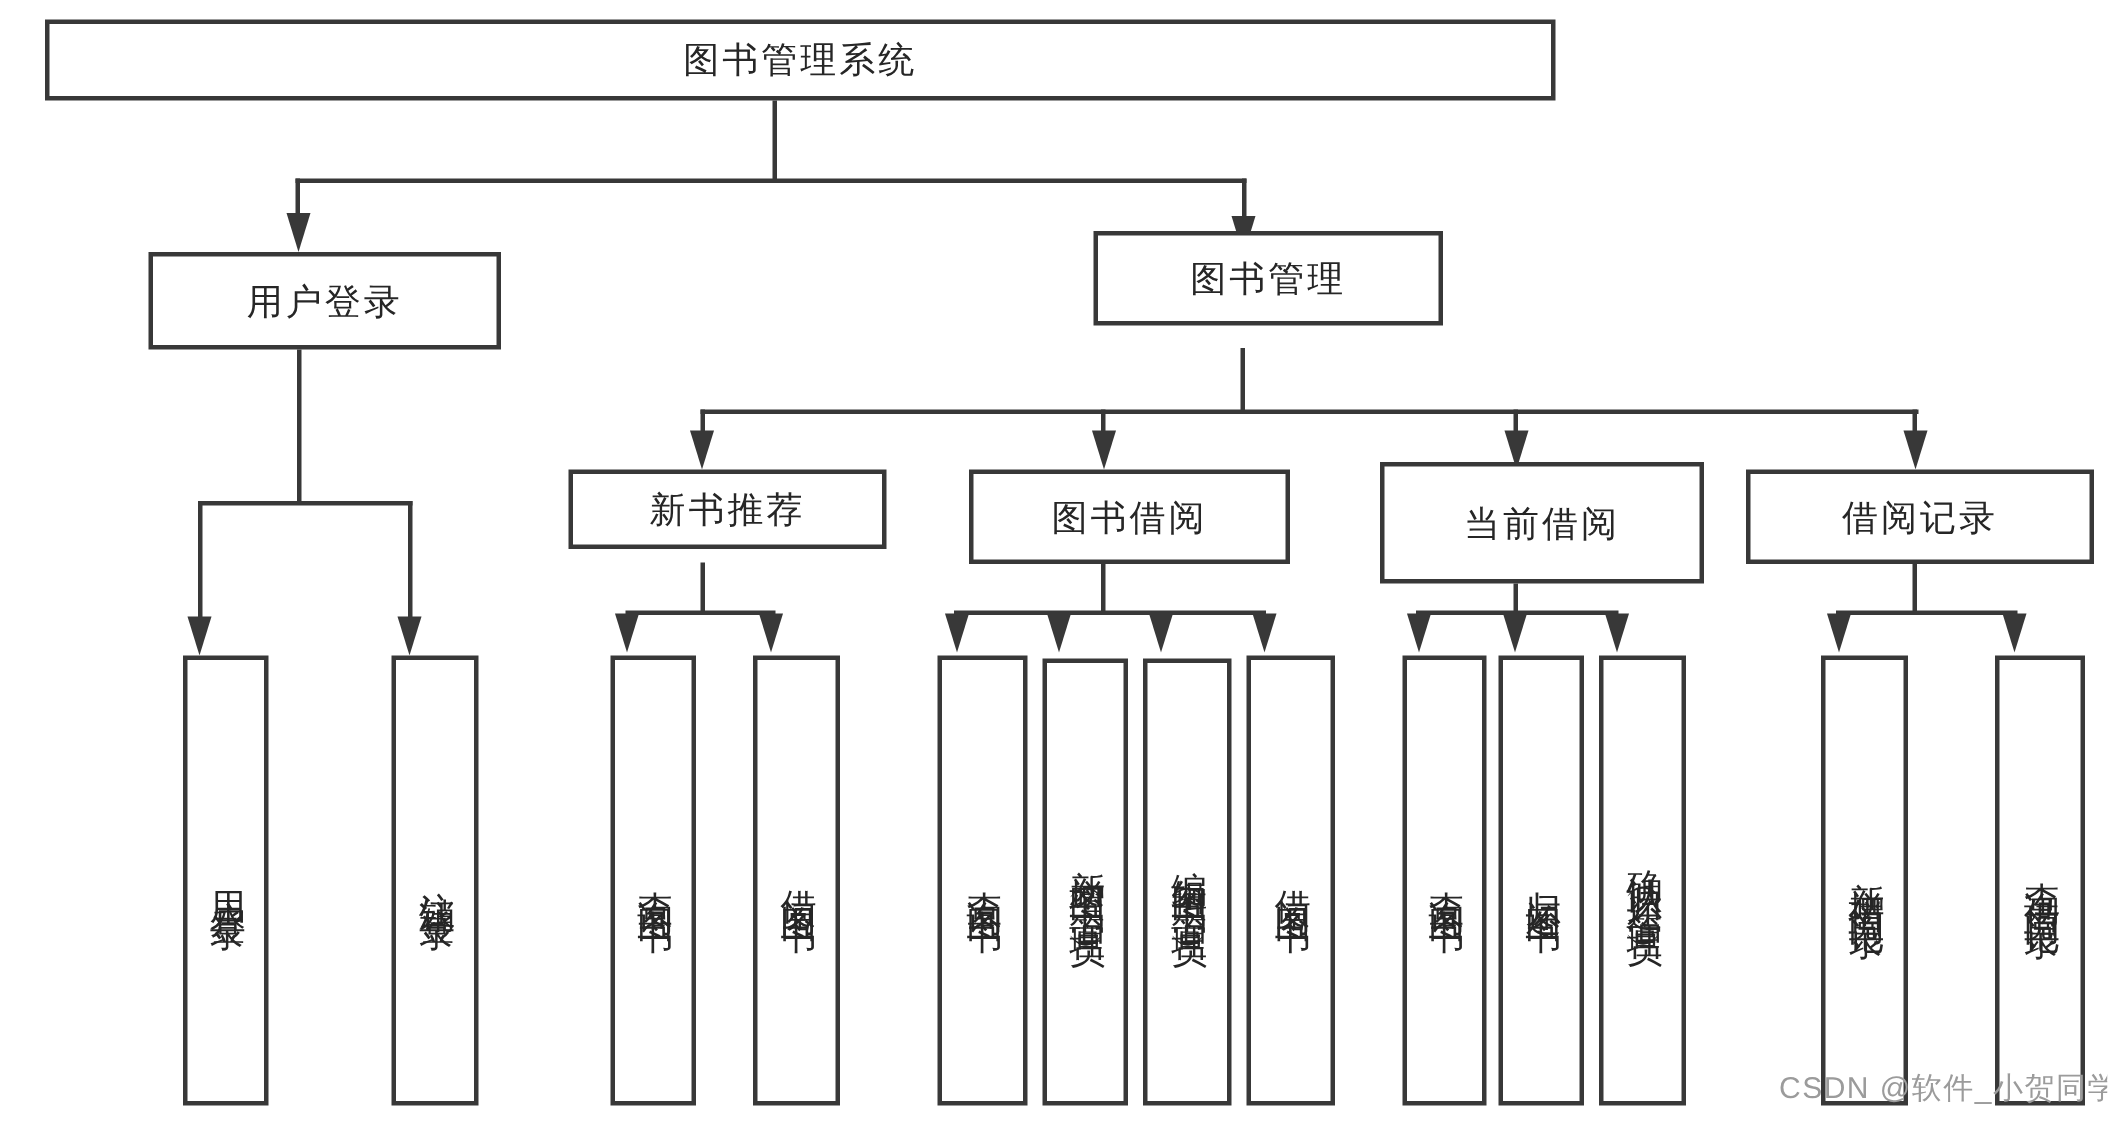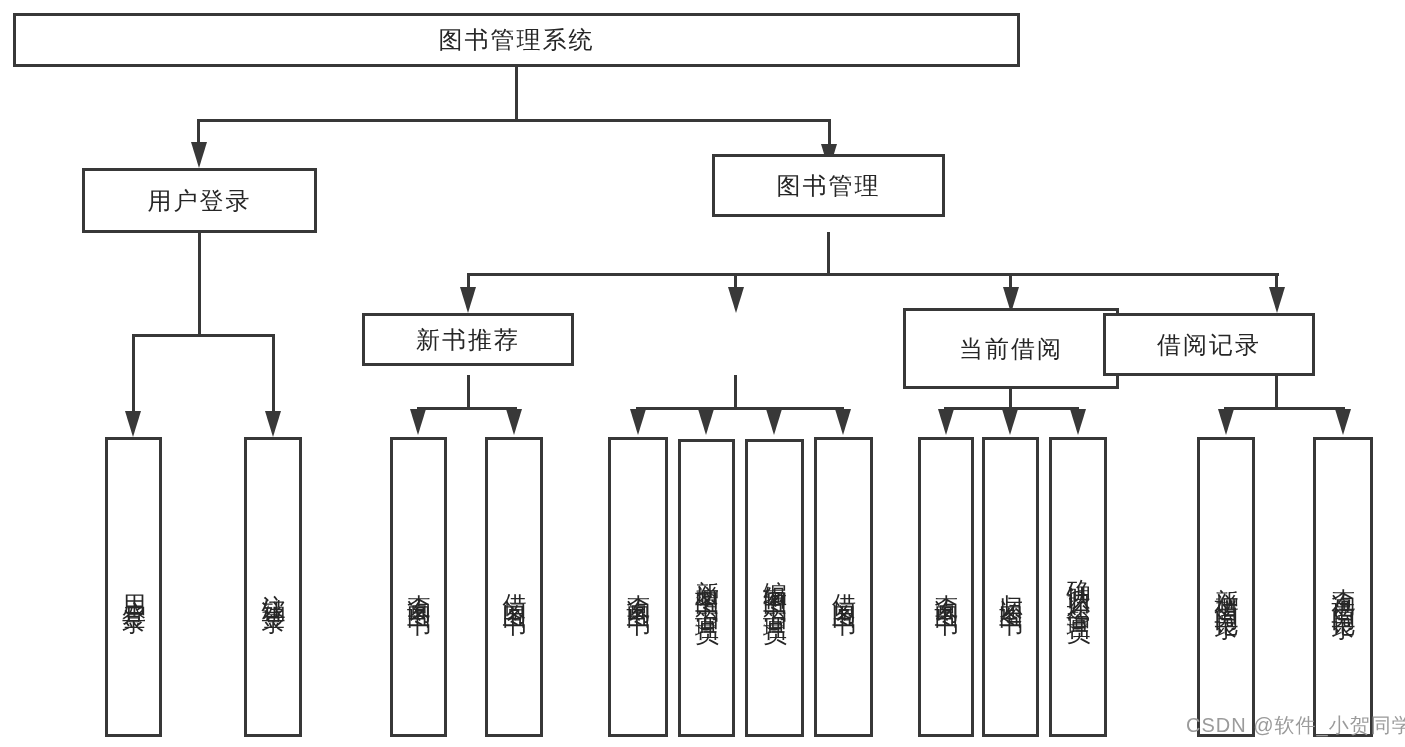--- a/index.html
+++ b/index.html
@@ -3,21 +3,21 @@
 <meta charset="utf-8">
 <style>
   html,body { margin:0; padding:0; background:#ffffff; }
   .canvas {
     position:relative; width:1405px; height:747px; background:#ffffff;
     font-family:"Liberation Sans","DejaVu Sans",sans-serif; overflow:hidden;
   }
   .box {
     position:absolute; box-sizing:border-box; background:#ffffff;
     border:3px solid #383838; display:flex; align-items:center; justify-content:center;
-    color:#262626; z-index:2;
+    color:#262626; z-index:2;margin-left:17px;
   }
   .hlab { font-size:24px; letter-spacing:2px; white-space:nowrap; }
   .vlab {
     writing-mode:vertical-rl; text-orientation:mixed;
     font-size:24px; letter-spacing:6px; line-height:1.2; white-space:nowrap;
   }
   .vline,.hline { position:absolute; background:#383838; z-index:1; }
   .arrow {
     position:absolute; width:0; height:0; z-index:1;
     border-left:8px solid transparent; border-right:8px solid transparent;
@@ -88,24 +88,27 @@
   <div class="box" style="left:82px;top:168px;width:235px;height:65px">
     <span class="hlab">用户登录</span>
   </div>
   <div class="box" style="left:712px;top:154px;width:233px;height:63px">
     <span class="hlab">图书管理</span>
   </div>
 
   <div class="box" style="left:362px;top:313px;width:212px;height:53px">
     <span class="hlab">新书推荐</span>
   </div>
+  <div class="box" style="left:629px;top:313px;width:214px;height:63px">
+    <span class="hlab">图书借阅</span>
+  </div>
   <div class="box" style="left:903px;top:308px;width:216px;height:81px">
     <span class="hlab">当前借阅</span>
   </div>
-  <div class="box" style="left:1103px;top:313px;width:212px;height:63px">
+  <div class="box" style="left:1147px;top:313px;width:232px;height:63px">
     <span class="hlab">借阅记录</span>
   </div>
 
   <div class="box" style="left:105px;top:437px;width:57px;height:300px">
     <span class="vlab">用户登录</span>
   </div>
   <div class="box" style="left:244px;top:437px;width:58px;height:300px">
     <span class="vlab">注销登录</span>
   </div>
 

